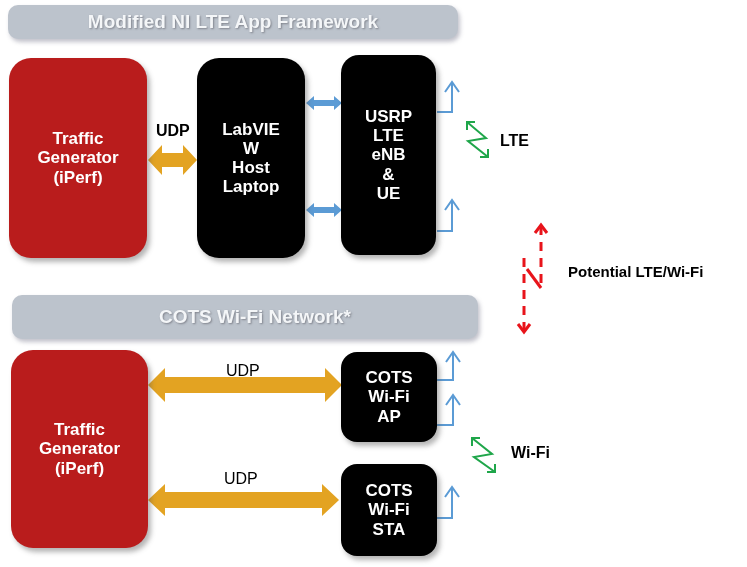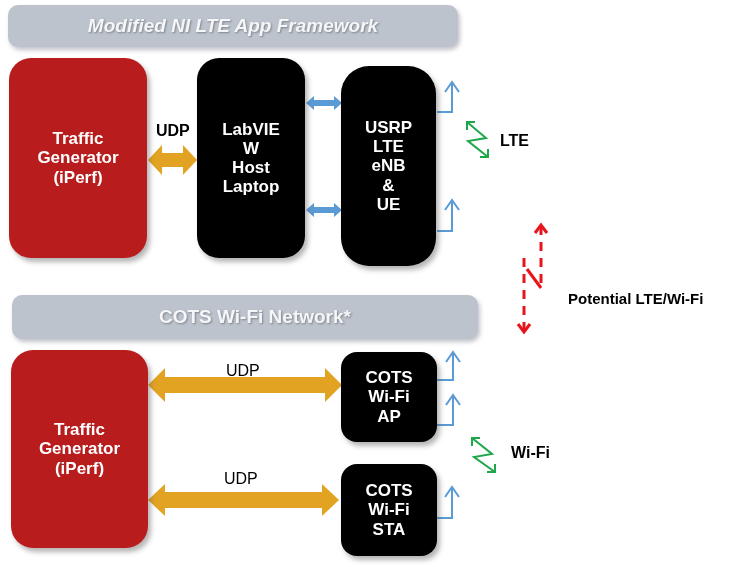--- a/index.html
+++ b/index.html
@@ -16,21 +16,21 @@
   .orange { background: #b91c1c; }
   .blue { background: #000000; }
   .box .txt { white-space: pre-line; }
   .label { position: absolute; font-family: "Liberation Sans", sans-serif; color: #000; }
   .b { font-weight: bold; }
   svg.overlay { position: absolute; left: 0; top: 0; }
 </style>
 </head>
 <body>
 
-<div class="banner" style="left:8px; top:5px; width:450px; height:42px;font-style:italic;">
+<div class="banner" style="left:8px; top:5px; width:450px; height:34px;">
   <span>Modified NI LTE App Framework</span>
 </div>
 <div class="banner" style="left:12px; top:295px; width:446px; height:44px;padding-left:20px;">
   <span>COTS Wi-Fi Network*</span>
 </div>
 
 <svg class="overlay" width="747" height="567">
 
   <polygon fill="#e3a322" points="148,160 162,145 162,153 183,153 183,145 197,160 183,175 183,167 162,167 162,175"></polygon>
 
@@ -87,32 +87,32 @@
   <span class="txt">Traffic
 Generator
 (iPerf)</span>
 </div>
 <div class="box blue" style="left:197px; top:58px; width:108px; height:200px; font-size:17px;">
   <span class="txt">LabVIE
 W
 Host
 Laptop</span>
 </div>
-<div class="box blue" style="left:341px; top:66px; width:95px; height:200px; font-size:17px; border-radius:28px;">
+<div class="box blue" style="left:341px; top:55px; width:95px; height:200px; font-size:17px; border-radius:18px;">
   <span class="txt">USRP
 LTE
 eNB
 &amp;
 UE</span>
 </div>
 
 <div class="label b" style="left:156px; top:122px; font-size:16px;">UDP</div>
 <div class="label b" style="left:500px; top:132px; font-size:16px;">LTE</div>
 
-<div class="label b" style="left:568px; top:260px; font-size:15px; line-height:23px;margin-top:27px;">
+<div class="label b" style="left:568px; top:260px; font-size:15px; line-height:23px;">
   <div>Potential LTE/Wi-Fi</div>
 </div>
 
 <div class="box orange" style="left:11px; top:350px; width:137px; height:198px; font-size:17px;">
   <span class="txt">Traffic
 Generator
 (iPerf)</span>
 </div>
 <div class="box blue" style="left:341px; top:352px; width:96px; height:90px; font-size:17px; border-radius:16px;">
   <span class="txt">COTS

